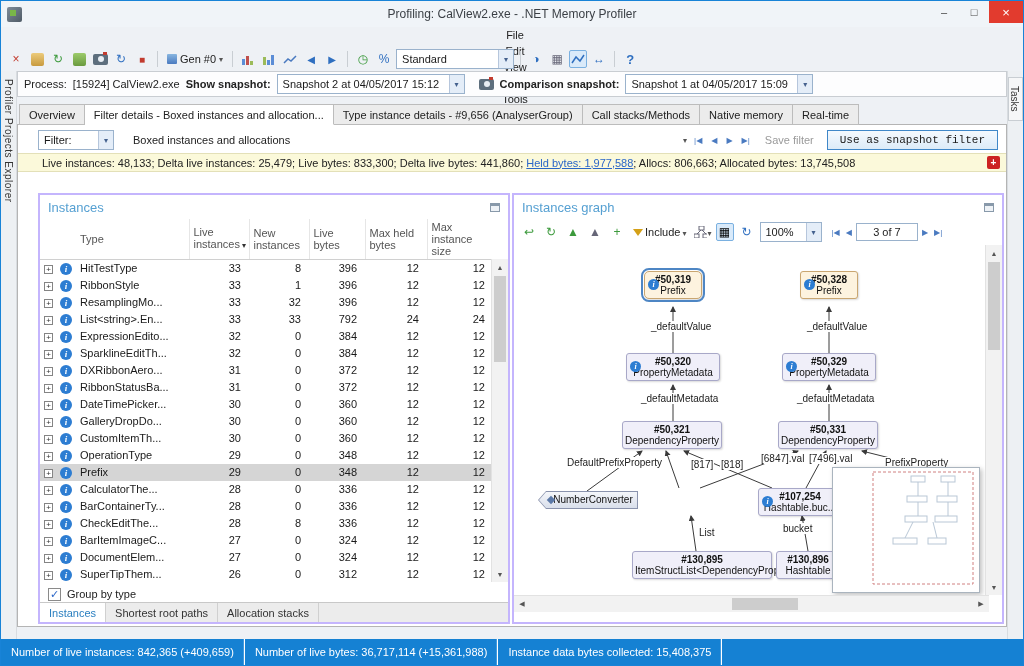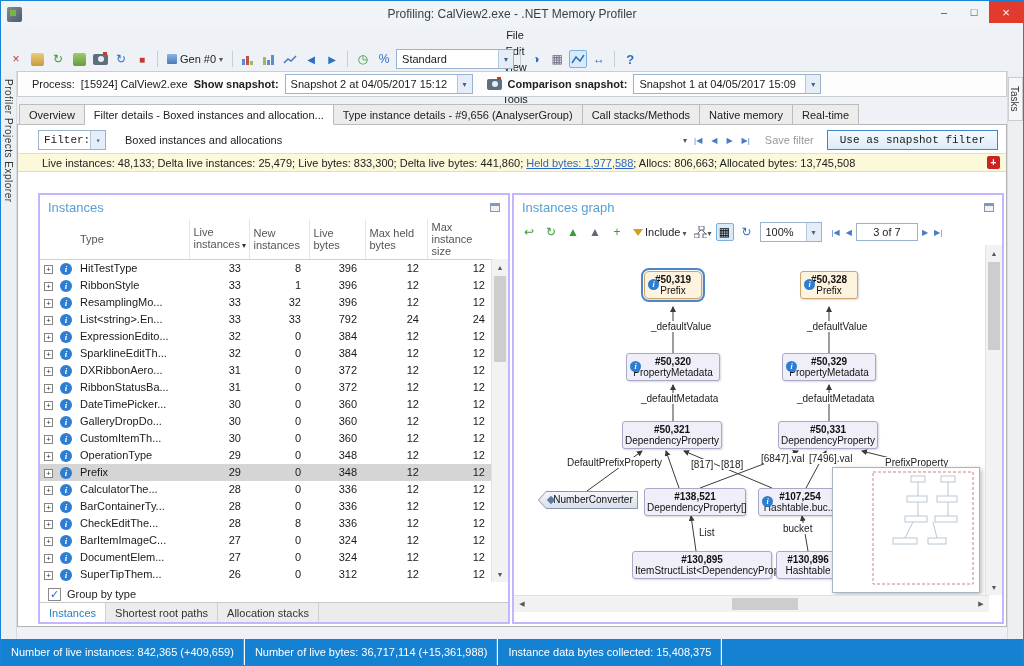--- a/index.html
+++ b/index.html
@@ -43,33 +43,33 @@
 
   
   .strip{position:absolute;top:70px;bottom:26px;width:16px;background:#edf0f3;}
   .strip.left{left:0;border-right:1px solid #d8dce0;}
   .strip.right{right:0;border-left:1px solid #d8dce0;}
   .vtext{writing-mode:vertical-lr;font-size:10px;color:#333;display:block;margin:8px auto 0 2px;letter-spacing:.5px;}
   .vtab{writing-mode:vertical-lr;font-size:10px;color:#333;background:#f6f7f8;border:1px solid #c9ced3;padding:8px 0;margin:6px auto 0;display:block;width:15px;text-align:center;}
 
   
   .main{position:absolute;left:16px;right:16px;top:70px;bottom:26px;}
-  .processbar{position:absolute;top:0;left:0;right:0;height:26px;background:#fdfdfe;border:1px solid #c9cdd2;display:flex;align-items:center;gap:6px;padding:0 14px;font-size:11px;color:#222;text-align:center;}
+  .processbar{position:absolute;top:0;left:0;right:0;height:26px;background:#fdfdfe;border:1px solid #c9cdd2;display:flex;align-items:center;gap:6px;padding:0 6px;font-size:11px;color:#222;text-align:center;}
   .pb-bold{font-weight:bold;}
 
   .tabstrip{position:absolute;top:33px;left:2px;right:0;height:21px;display:flex;z-index:3;}
   .tab{height:21px;display:inline-flex;align-items:center;padding:0 9px;font-size:11px;color:#222;background:#ececec;border:1px solid #bcbcbc;border-left:none;white-space:nowrap;}
   .tab:first-child{border-left:1px solid #bcbcbc;}
   .tab.active{background:#fff;border-bottom:1px solid #fff;}
 
   .content{position:absolute;top:53px;left:0;right:0;bottom:12px;border:1px solid #b4b4b4;background:#fff;}
 
   
   .filterbar{position:absolute;top:2px;left:0;right:0;height:26px;display:flex;align-items:center;gap:5px;padding:0 8px 0 20px;}
-  .fcombo{width:68px;font-family:Liberation Mono, monospace;}
+  .fcombo{width:76px;}
   .fvalue{flex:1;font-size:11px;color:#222;margin-left:14px;white-space:nowrap;overflow:hidden;}
   .plainarrow{color:#555;font-size:8px;}
   .nvb{color:#4a7ac0;font-size:8px;padding:0 2px;white-space:nowrap;}
   .savefilter{color:#9a9a9a;font-size:11px;margin:0 8px;}
   .snapbtn{height:20px;border:1px solid #3f87c8;background:linear-gradient(#f4f9fe,#dcebf8);font-size:11px;padding:0 12px;color:#1a1a1a;font-family:Liberation Mono, monospace;}
 
   
   .statsbar{position:absolute;top:28px;left:0;right:0;height:19px;background:#fbf9da;border-top:1px solid #e3e0b8;border-bottom:1px solid #e3e0b8;display:flex;align-items:center;padding-left:24px;font-size:11px;color:#222;white-space:pre;}
   .heldlink{color:#2a66c8;text-decoration:underline;}
   .redplus{margin-left:auto;margin-right:6px;width:13px;height:13px;background:#cc2222;color:#fff;font-size:10px;line-height:13px;text-align:center;border-radius:2px;font-weight:bold;}
@@ -619,25 +619,20 @@
        <div class="nname">DependencyProperty</div>
             </div>
             <div class="gnode " style="left:264px;top:176px;width:100px;">
 
        <div class="nid">#50,331</div>
        <div class="nname">DependencyProperty</div>
             </div>
             <div class="gtag" style="left:24px;top:246px;width:100px;">
        <div class="gtag-in"><span class="tagico"></span>NumberConverter</div>
             </div>
-            <div class="gnode " style="left:130px;top:243px;width:102px;">
-
-       <div class="nid">#138,521</div>
-       <div class="nname">DependencyProperty[]</div>
-            </div>
             <div class="gnode " style="left:244px;top:243px;width:84px;">
        <span class="ninfo">i</span>
        <div class="nid">#107,254</div>
        <div class="nname">Hashtable.buc...</div>
             </div>
             <div class="gnode " style="left:118px;top:306px;width:140px;">
 
        <div class="nid">#130,895</div>
        <div class="nname">ItemStructList&lt;DependencyProperty&gt;</div>
             </div>

